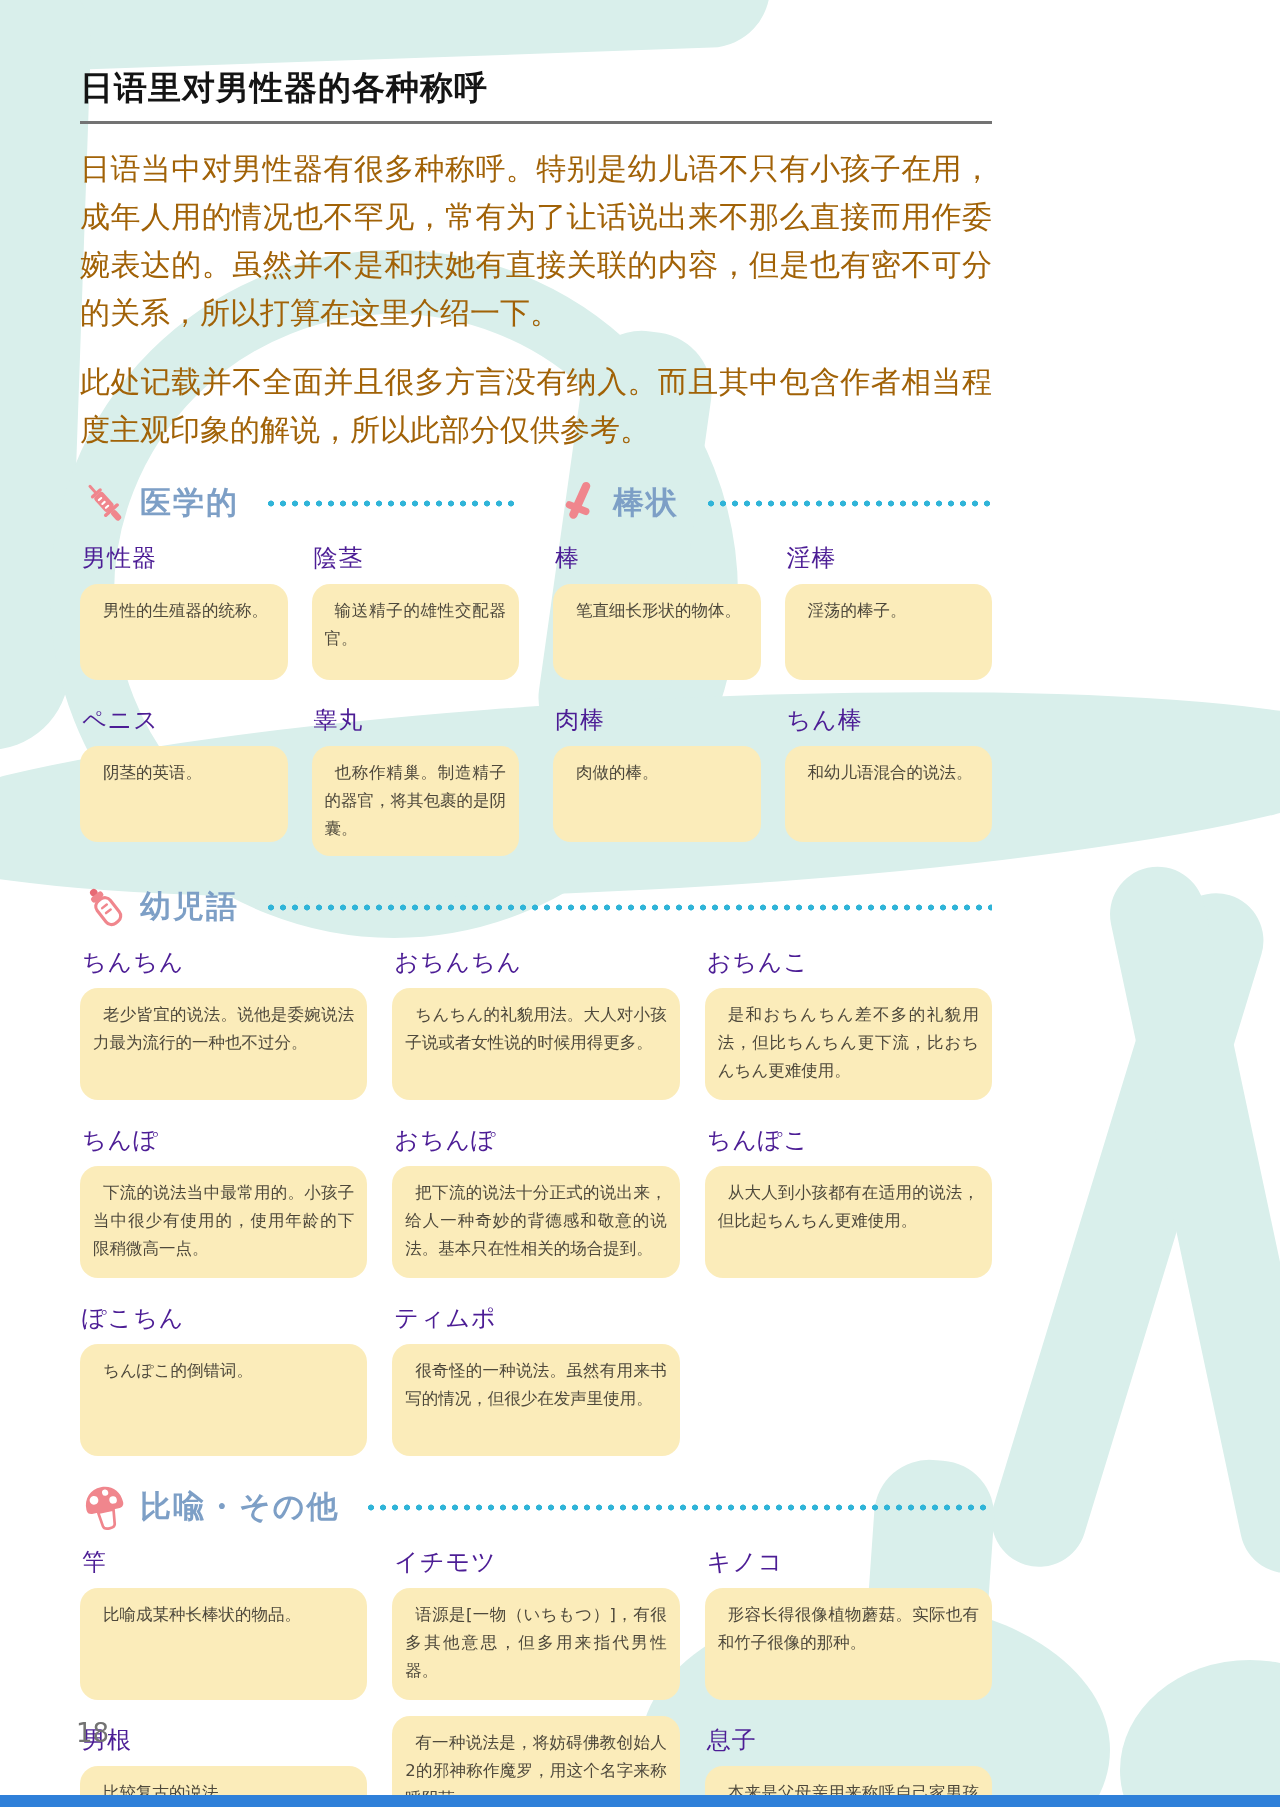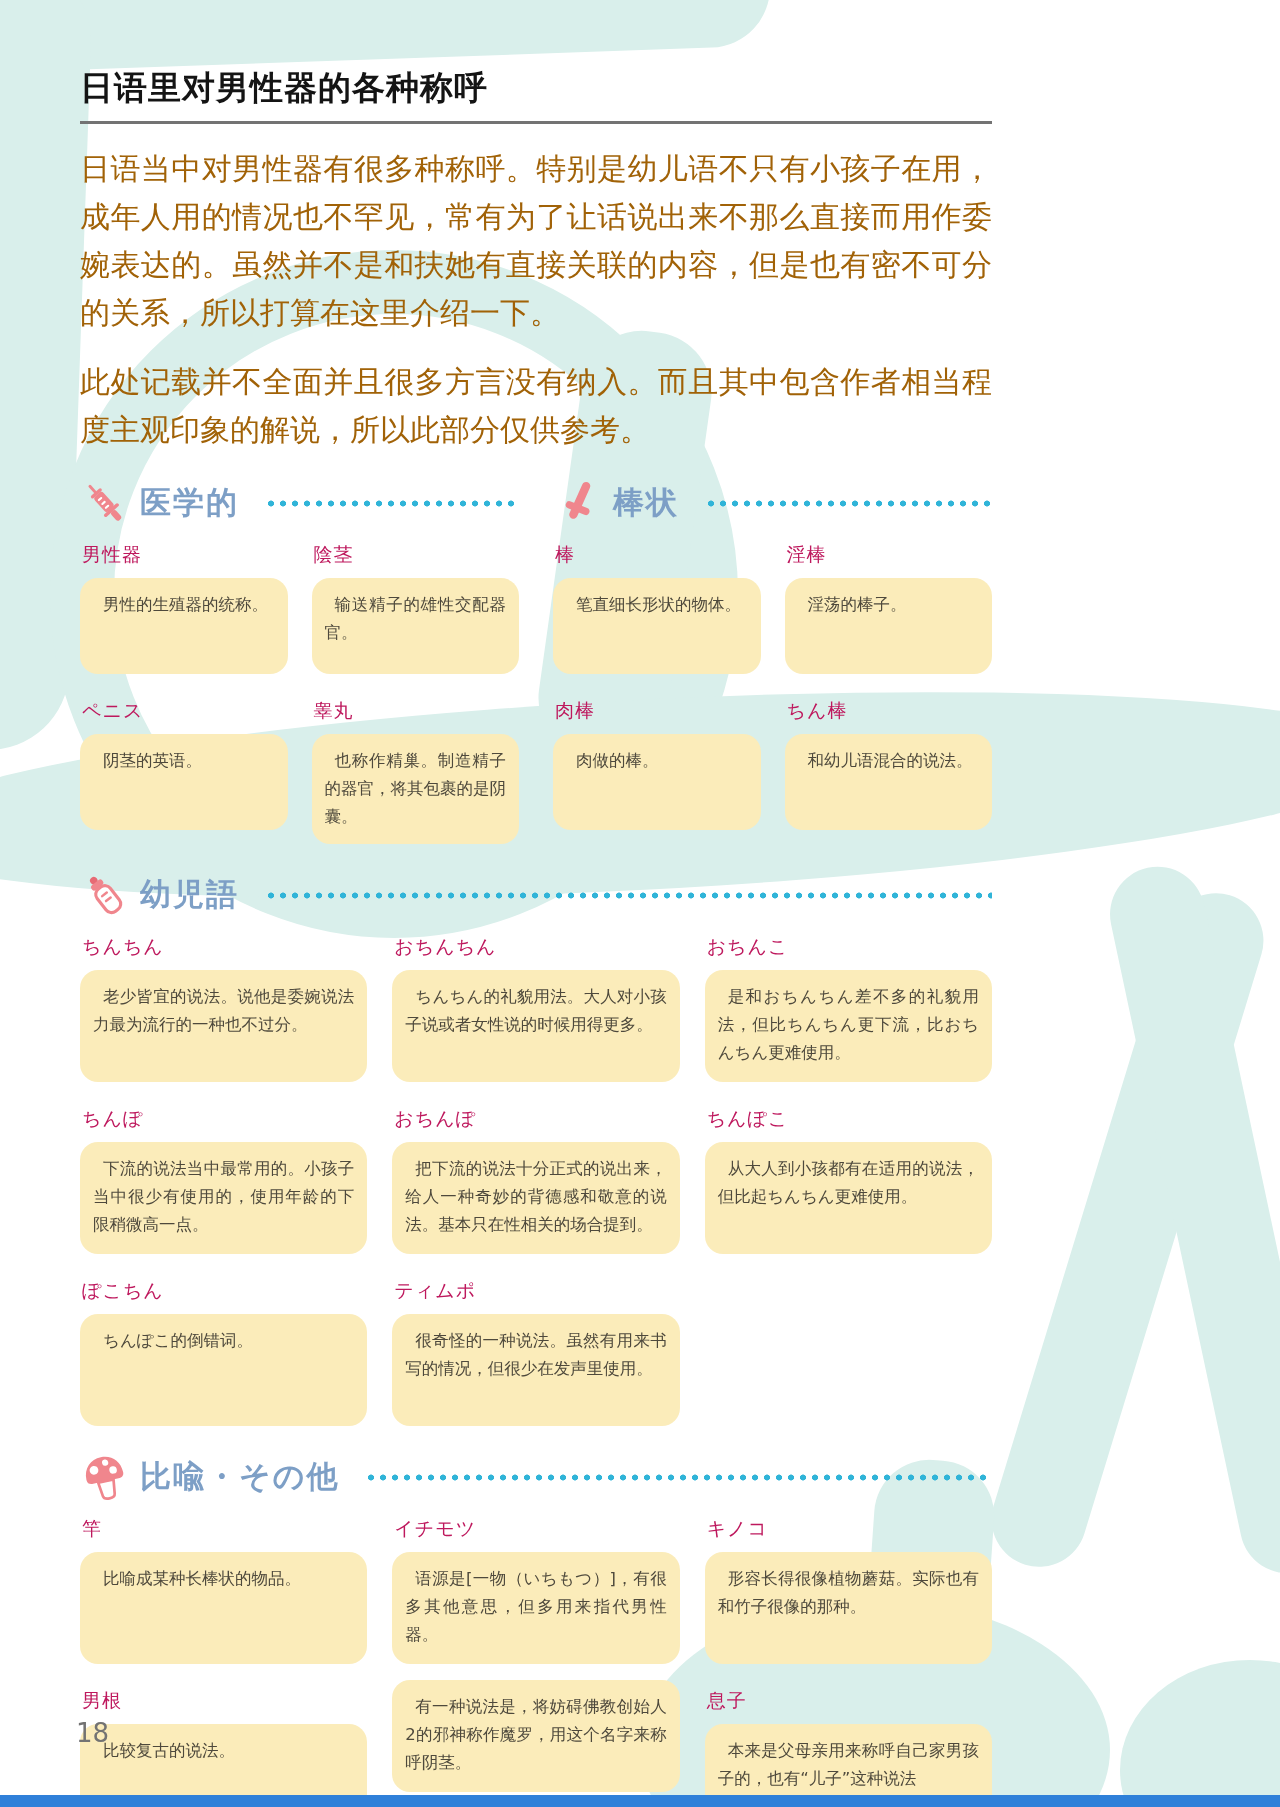--- a/index.html
+++ b/index.html
@@ -28,21 +28,21 @@
     flex:1;height:7px;margin-left:16px;min-width:60px;
     background-image:radial-gradient(circle,#30b4d8 2.7px,rgba(0,0,0,0) 3.3px);
     background-size:12px 7px;background-repeat:repeat-x;background-position:left center;
   }
   
   .two-col{display:grid;grid-template-columns:1fr 1fr;column-gap:34px;margin-top:24px;}
   .terms-2{display:grid;grid-template-columns:1fr 1fr;column-gap:24px;row-gap:16px;}
   .terms-3{display:grid;grid-template-columns:1fr 1fr 1fr;column-gap:25px;row-gap:16px;}
   .sec-block{margin-top:26px;}
   
-  .term-title{font-size:19px;color:#be185d;margin:8px 0 10px 2px;letter-spacing:1px;}
+  .term-title{font-size:24px;color:#4c1d95;margin:8px 0 10px 2px;letter-spacing:1px;}
   .term-card{
     background:#fbecba;border-radius:18px;padding:13px 13px;
     font-size:16.5px;line-height:28px;color:#4e493c;min-height:68px;
     box-sizing:border-box;text-align:justify;
   }
   .terms-2 .term-card{min-height:96px;}
   .terms-3 .term-card{min-height:112px;}
   .card-indent{display:block;text-indent:10px;}
   
   .page-number{position:absolute;left:76px;top:1718px;font-size:26px;color:#737373;z-index:1;}

